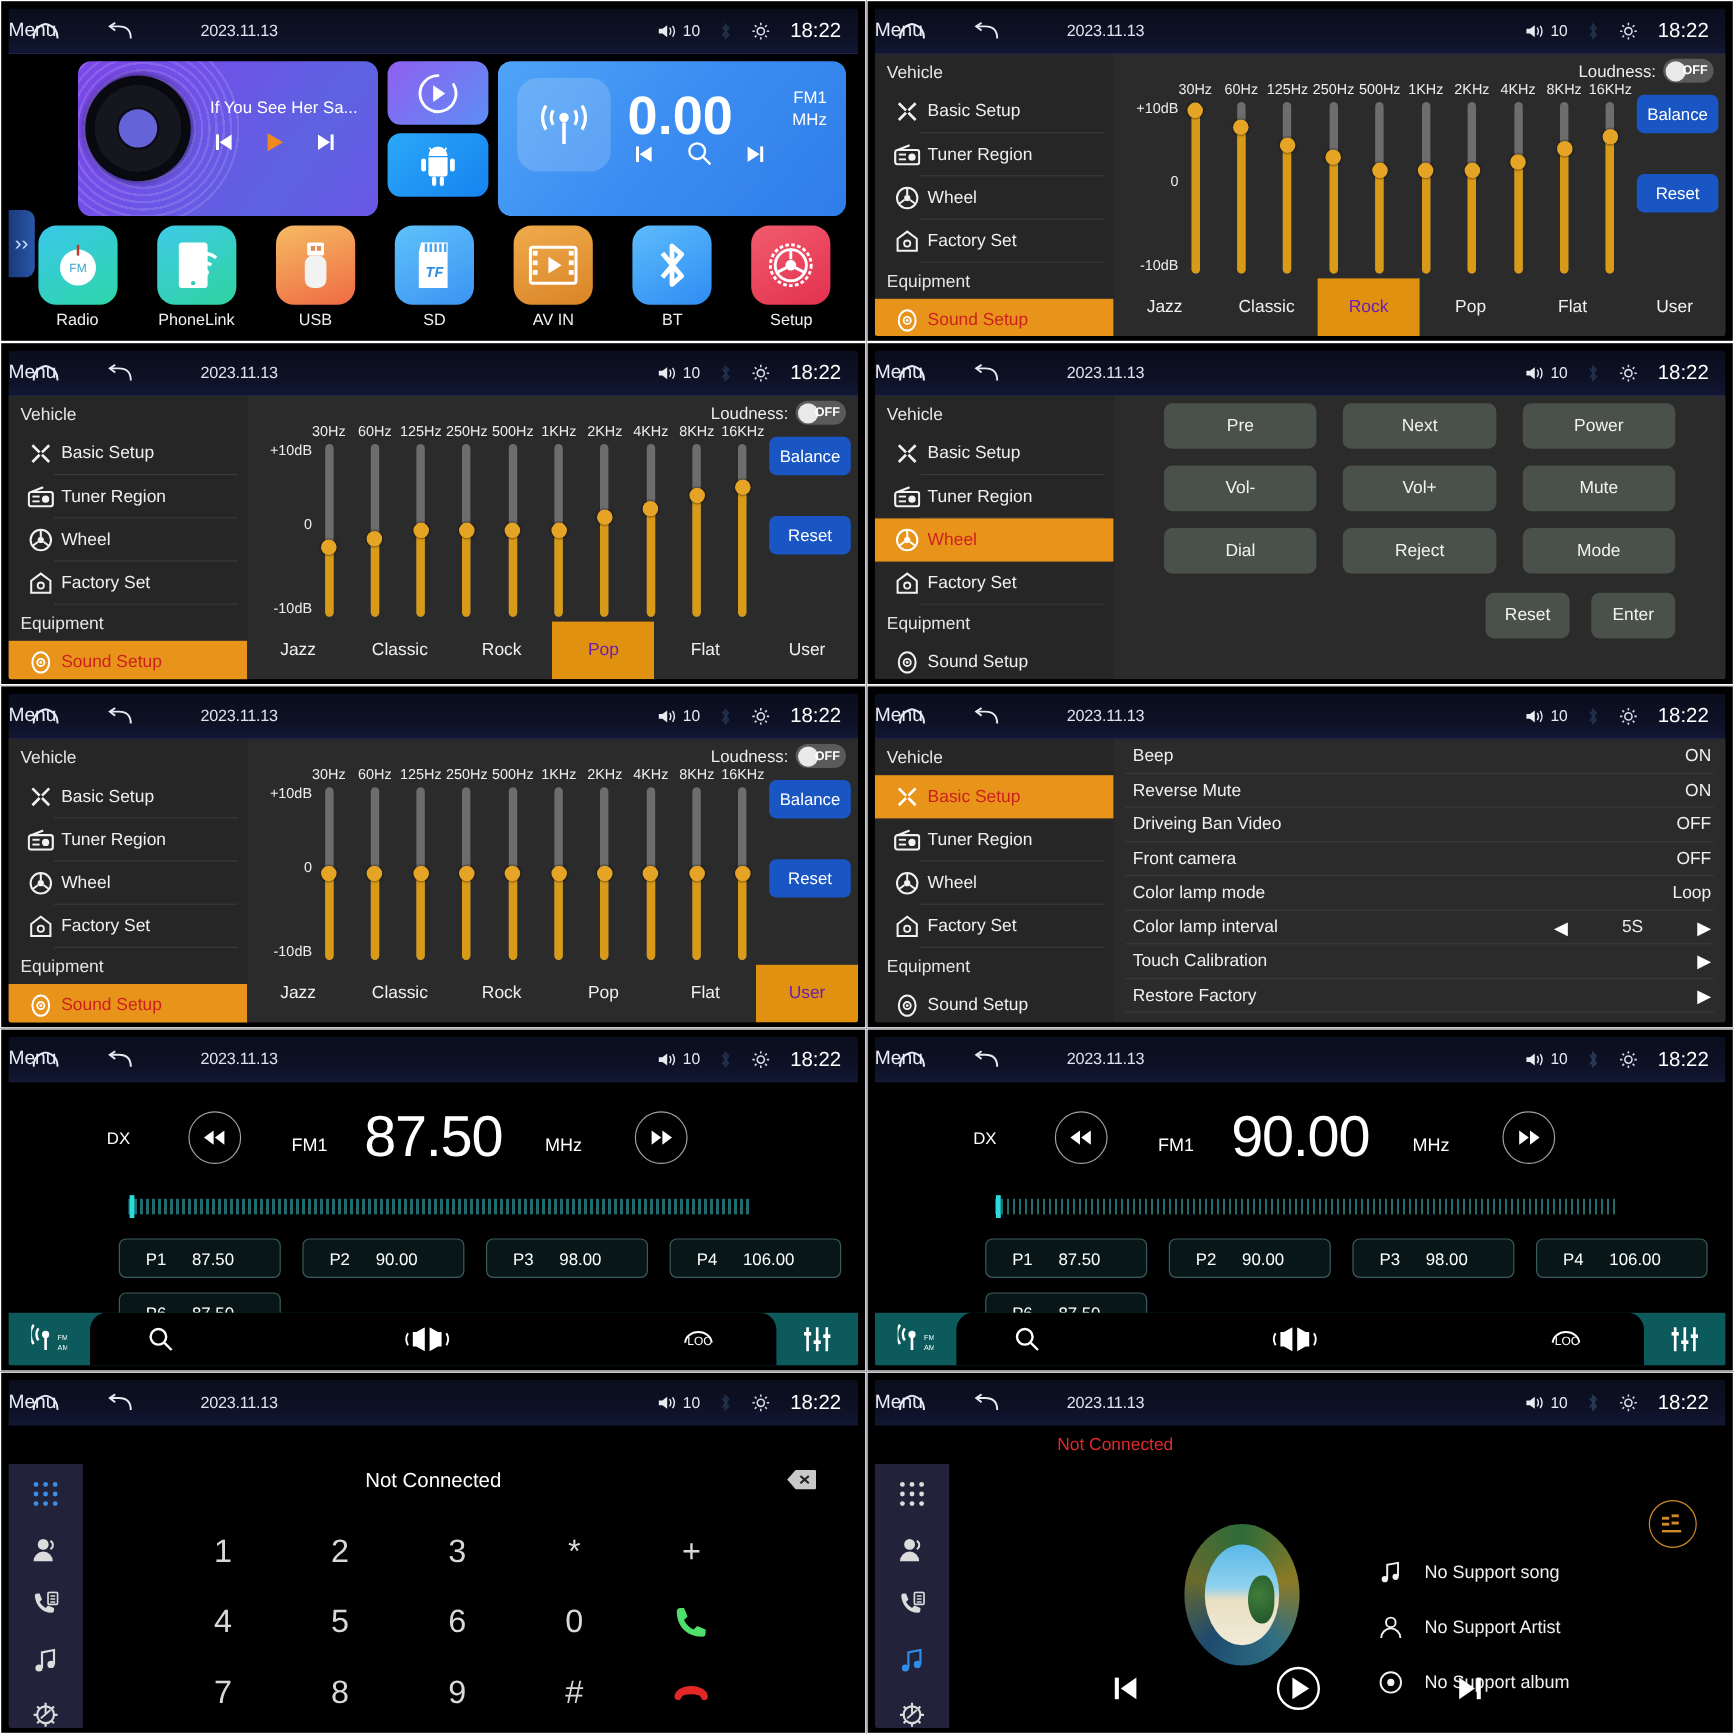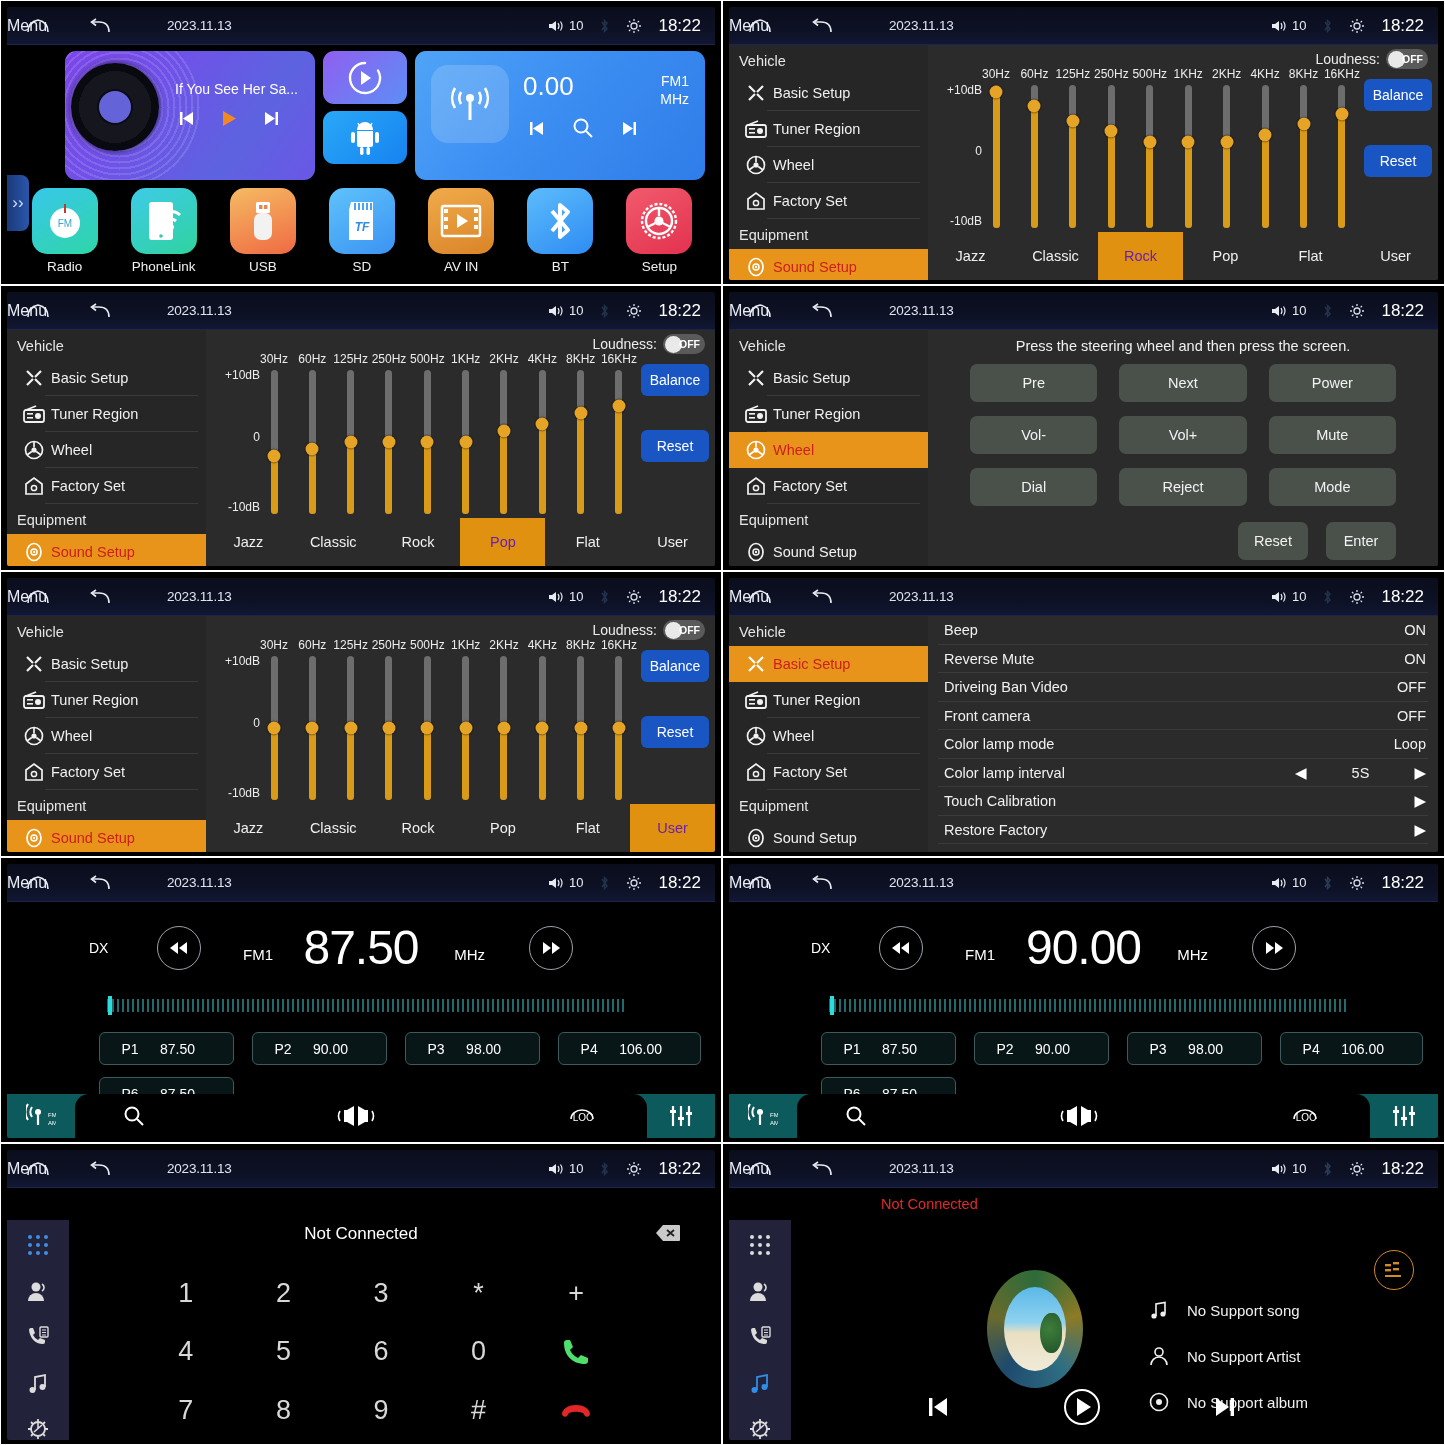--- a/index.html
+++ b/index.html
@@ -62,21 +62,21 @@
   .m-title{position:absolute;left:110px;top:30px;color:#fff;font-size:14px;}
   .m-ctrls{position:absolute;left:112px;top:58px;display:flex;align-items:center;gap:24px;}
   .tile-col{display:flex;flex-direction:column;gap:7px;flex:0 0 84px;}
   .tile-sm{height:53px;border-radius:11px;display:flex;align-items:center;justify-content:center;}
   .t-video{background:linear-gradient(135deg,#8f5ff0,#5d8ef5);}
   .t-android{background:linear-gradient(135deg,#2aa8f8,#1683f0);}
   .tile-radio{flex:1;border-radius:11px;position:relative;
     background:linear-gradient(130deg,#4fa4f7 0%,#3c8ef2 45%,#2f7de9 100%);}
   .rbadge{position:absolute;left:16px;top:14px;width:78px;height:78px;border-radius:17px;background:rgba(255,255,255,.17);
     display:flex;align-items:center;justify-content:center;}
-  .rfreq{position:absolute;left:108px;top:20px;color:#fff;font-size:26px;font-weight:400;letter-spacing:0px;}
+  .rfreq{position:absolute;left:108px;top:20px;color:#fff;font-size:45px;font-weight:700;letter-spacing:0px;}
   .rfm{position:absolute;right:16px;top:22px;color:#fff;font-size:14px;text-align:right;line-height:1.25;}
   .rctrls{position:absolute;left:112px;top:66px;display:flex;align-items:center;gap:26px;}
   .home-apps{display:flex;gap:8px;padding:8px 10px 0 12px;justify-content:space-between;}
   .app{width:92px;display:flex;flex-direction:column;align-items:center;gap:5px;}
   .app-ic{width:66px;height:66px;border-radius:15px;display:flex;align-items:center;justify-content:center;}
   .app-lb{color:#f0f0f0;font-size:13.5px;}
   .ic-radio{background:linear-gradient(150deg,#38c7ea,#2fd6a8);}
   .ic-phone{background:linear-gradient(150deg,#3ecbe8,#2fd39f);}
   .ic-usb{background:linear-gradient(160deg,#f5bb63,#ef6a43);}
   .ic-sd{background:linear-gradient(150deg,#5fc2fb,#3b93f2);}
@@ -920,21 +920,20 @@
                   <circle cx="10" cy="10" r="3" fill="none" stroke="currentColor" stroke-width="1.5"></circle>
                   <circle cx="10" cy="10" r="1.2" fill="currentColor"></circle>
                 </svg>
               </span>
               <span class="slab">Sound Setup</span>
             </div>
 
       </div>
       <div class="set-main">
         <div class="wheel-main">
-          <div class="wheel-hint">Press the steering wheel and then press the screen.</div>
           <div class="wheel-grid">
                 <div class="wbtn">Pre</div>
                 <div class="wbtn">Next</div>
                 <div class="wbtn">Power</div>
                 <div class="wbtn">Vol-</div>
                 <div class="wbtn">Vol+</div>
                 <div class="wbtn">Mute</div>
                 <div class="wbtn">Dial</div>
                 <div class="wbtn">Reject</div>
                 <div class="wbtn">Mode</div>

